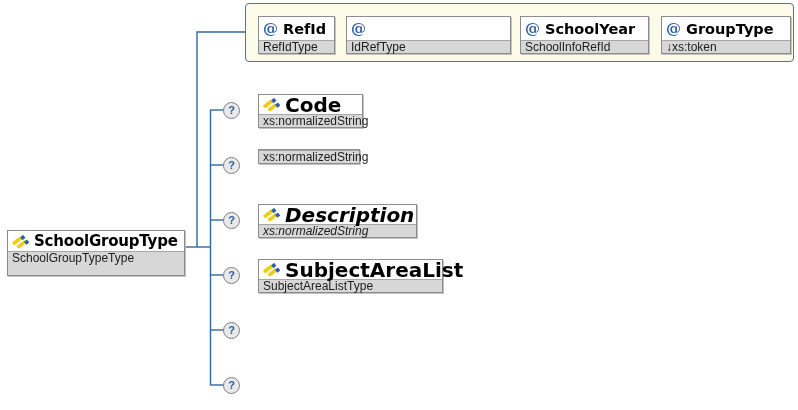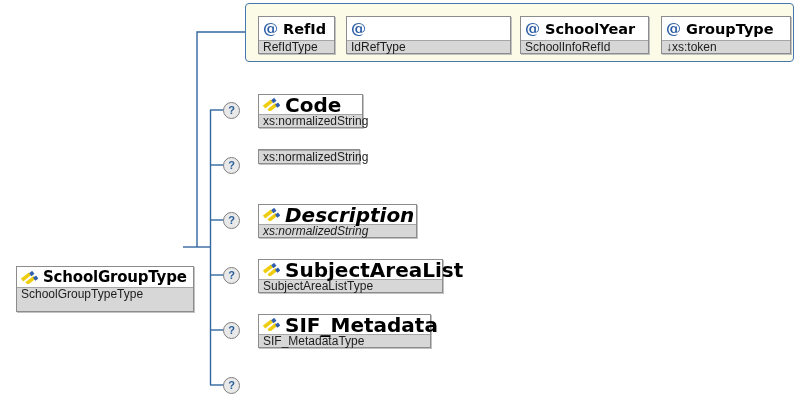--- a/index.html
+++ b/index.html
@@ -107,21 +107,21 @@
   </div>
 
   <div class="node attr-node" style="left:661px; top:16px; width:128px;">
     <div class="node-title">
       <span class="at">@</span>
       <span>GroupType</span>
     </div>
     <div class="node-type">↓xs:token</div>
   </div>
 
-  <div class="node root-node" style="left:16px; top:230px; width:176px;margin-top:36px;">
+  <div class="node root-node" style="left:7px; top:230px; width:176px;">
     <div class="node-title">
       <svg class="el-icon" width="17" height="13" viewBox="0 0 17 13">
         <rect x="0" y="4.2" width="10" height="3.6" fill="#eecd11" transform="rotate(-38 5 6)"></rect>
         <rect x="8.9" y="0.6" width="3.8" height="3.8" fill="#2f5fae" transform="rotate(-38 10.8 2.5)"></rect>
         <rect x="4.5" y="7.7" width="10" height="3.6" fill="#eecd11" transform="rotate(-38 9.5 9.5)"></rect>
         <rect x="12.8" y="5.3" width="3.8" height="3.8" fill="#2f5fae" transform="rotate(-38 14.7 7.2)"></rect>
       </svg>
       <span>SchoolGroupType</span>
     </div>
     <div class="node-type">SchoolGroupTypeType</div>
@@ -170,27 +170,15 @@
         <rect x="0" y="4.2" width="10" height="3.6" fill="#eecd11" transform="rotate(-38 5 6)"></rect>
         <rect x="8.9" y="0.6" width="3.8" height="3.8" fill="#2f5fae" transform="rotate(-38 10.8 2.5)"></rect>
         <rect x="4.5" y="7.7" width="10" height="3.6" fill="#eecd11" transform="rotate(-38 9.5 9.5)"></rect>
         <rect x="12.8" y="5.3" width="3.8" height="3.8" fill="#2f5fae" transform="rotate(-38 14.7 7.2)"></rect>
       </svg>
       <span>SubjectAreaList</span>
     </div>
     <div class="node-type">SubjectAreaListType</div>
   </div>
 
-  <div class="node el-node" style="left:258px; top:314px; width:171px;">
-    <div class="node-title">
-      <svg class="el-icon" width="17" height="13" viewBox="0 0 17 13">
-        <rect x="0" y="4.2" width="10" height="3.6" fill="#eecd11" transform="rotate(-38 5 6)"></rect>
-        <rect x="8.9" y="0.6" width="3.8" height="3.8" fill="#2f5fae" transform="rotate(-38 10.8 2.5)"></rect>
-        <rect x="4.5" y="7.7" width="10" height="3.6" fill="#eecd11" transform="rotate(-38 9.5 9.5)"></rect>
-        <rect x="12.8" y="5.3" width="3.8" height="3.8" fill="#2f5fae" transform="rotate(-38 14.7 7.2)"></rect>
-      </svg>
-      <span>SIF_Metadata</span>
-    </div>
-    <div class="node-type">SIF_MetadataType</div>
-  </div>
 
 
 </div>
 
 </body></html>

